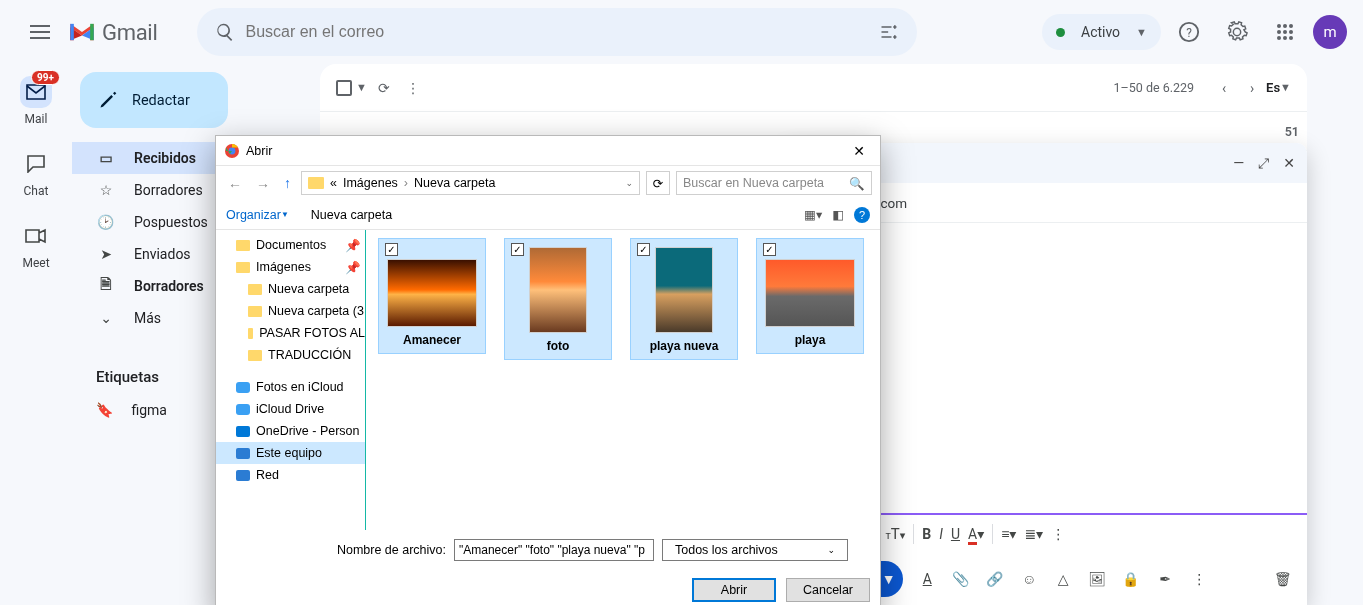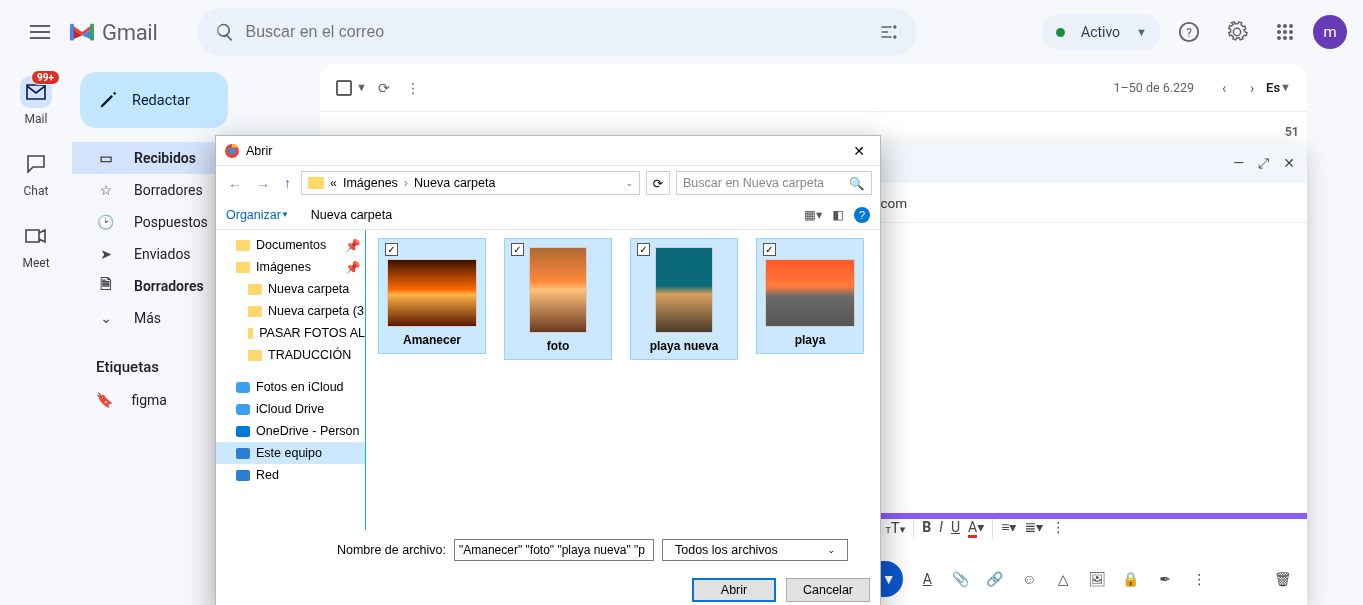--- a/index.html
+++ b/index.html
@@ -28,38 +28,38 @@
   .rail-item.active .rail-icon { background:#d3e3fd; }
   .badge { position:absolute; top:-6px; right:-8px; background:#d93025; color:#fff; font-size:10px; font-weight:bold; padding:1px 5px; border-radius:9px; border:1px solid #fff;}
 
   
   .sidebar { position:absolute; left:72px; top:64px; bottom:0; width:248px; padding:8px 8px 8px 0; }
   .compose { background:#c2e7ff; border-radius:16px; height:56px; width:148px; display:flex; align-items:center; padding:0 18px; gap:14px; font-size:14.5px; color:#001d35; margin:0 0 14px 8px;}
   .navlist .item{ height:32px; border-radius:0 16px 16px 0; display:flex; align-items:center; padding:0 14px 0 24px; gap:18px; color:#202124;}
   .navlist .item.active{ background:#d3e3fd; font-weight:600; }
   .navlist .item.bold{ font-weight:600; }
   .navlist .ico{ width:20px; color:#444746; text-align:center; }
-  .sec-title{ margin:24px 0 8px 24px; font-size:15px; font-weight:500; }
+  .sec-title{ margin:34px 0 8px 24px; font-size:15px; font-weight:500; }
   .label-row{ height:32px; display:flex; align-items:center; padding-left:24px; gap:18px; }
 
   
   .main { position:absolute; left:320px; right:56px; top:64px; bottom:0; background:#fff; border-radius:16px; overflow:hidden;}
   .toolbar{ height:48px; border-bottom:1px solid #eceff1; display:flex; align-items:center; padding:0 16px; color:#5f6368; }
   .toolbar .spacer{ flex:1; }
   .pager{ font-size:12.5px; color:#5f6368; margin-right:16px;}
   .lang{ font-weight:600; font-size:13px; color:#202124; display:flex; align-items:center; gap:0;}
   .rowfrag{ position:absolute; right:0; width:30px; height:39px; border-bottom:1px solid #eceff1; display:flex; align-items:center; justify-content:flex-end; padding-right:8px; font-size:12.5px; color:#5f6368; font-weight:600;}
 
   
   .compose-win{ position:absolute; right:56px; bottom:0; width:524px; background:#fff; border-radius:10px 10px 0 0; box-shadow:0 8px 24px rgba(0,0,0,.2); z-index:5; }
   .cw-head{ height:40px; background:#f2f6fc; border-radius:10px 10px 0 0; display:flex; align-items:center; padding:0 12px; font-size:14px; }
   .cw-head .r{ margin-left:auto; display:flex; gap:14px; color:#444; }
   .cw-to{ height:40px; border-bottom:1px solid #eceff1; display:flex; align-items:center; padding:0 14px; font-size:13.5px; color:#3c4043; }
   .cw-body{ height:290px; }
-  .cw-fmt{ height:40px; border-top:6px solid #8b5cf6; display:flex; padding:0 10px; gap:8px; color:#444746;}
+  .cw-fmt{ height:40px; border-top:2px solid #8b5cf6; display:flex; align-items:center; padding:0 10px; gap:8px; color:#444746;}
   .cw-fmt .ff{ font-size:13px; display:flex; align-items:center; gap:6px;}
   .cw-fmt .sep{ width:1px; height:20px; background:#dadce0;}
   .cw-fmt .b{font-weight:700;} .cw-fmt .i{font-style:italic;} .cw-fmt .u{text-decoration:underline;}
   .cw-actions{ height:52px; display:flex; align-items:center; padding:0 14px; gap:14px; }
   .sendbtn{ background:#0b57d0; color:#fff; height:36px; border-radius:18px; display:flex; align-items:center; }
   .sendbtn .lbl{ padding:0 18px 0 20px; font-size:14px; }
   .sendbtn .dd{ width:30px; height:36px; display:flex; align-items:center; justify-content:center; border-left:1px solid rgba(255,255,255,.3); }
   .cw-actions .ic{ color:#444746; width:20px; text-align:center; }
   .cw-actions .right{ margin-left:auto; display:flex; gap:14px; }
 

